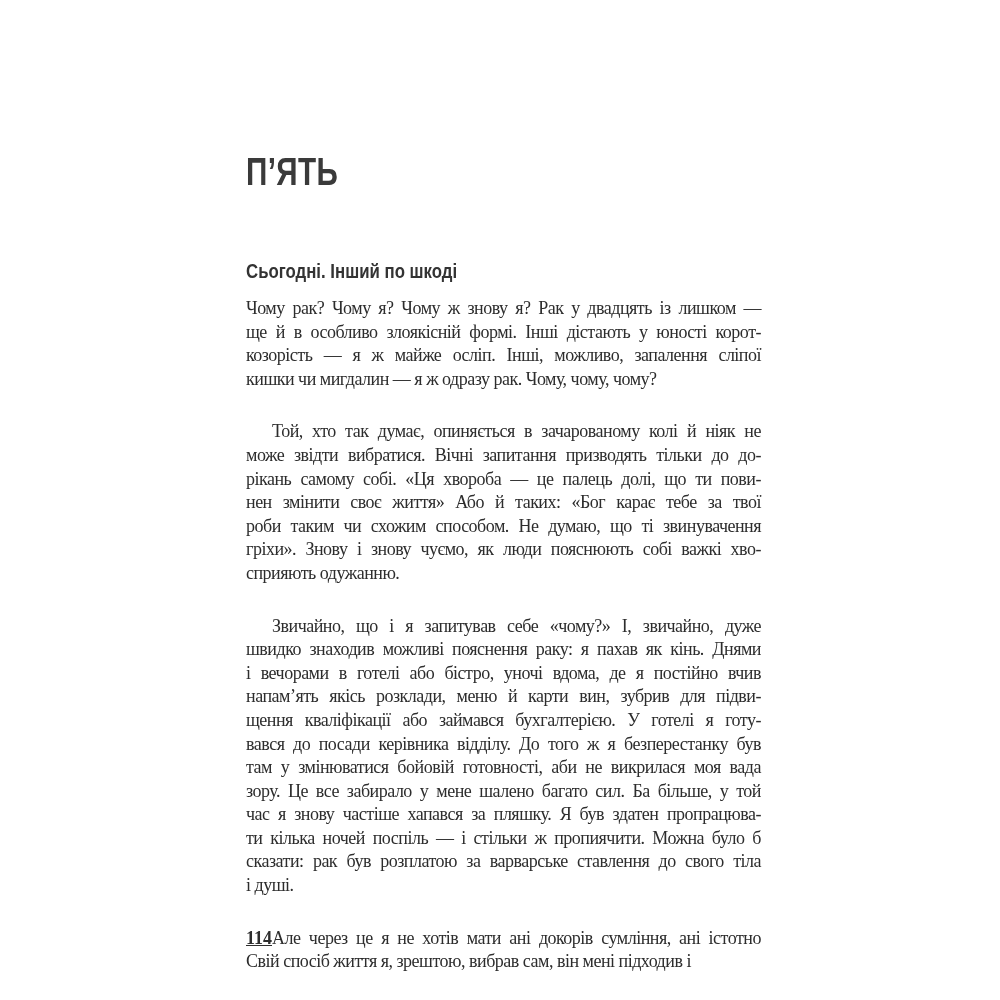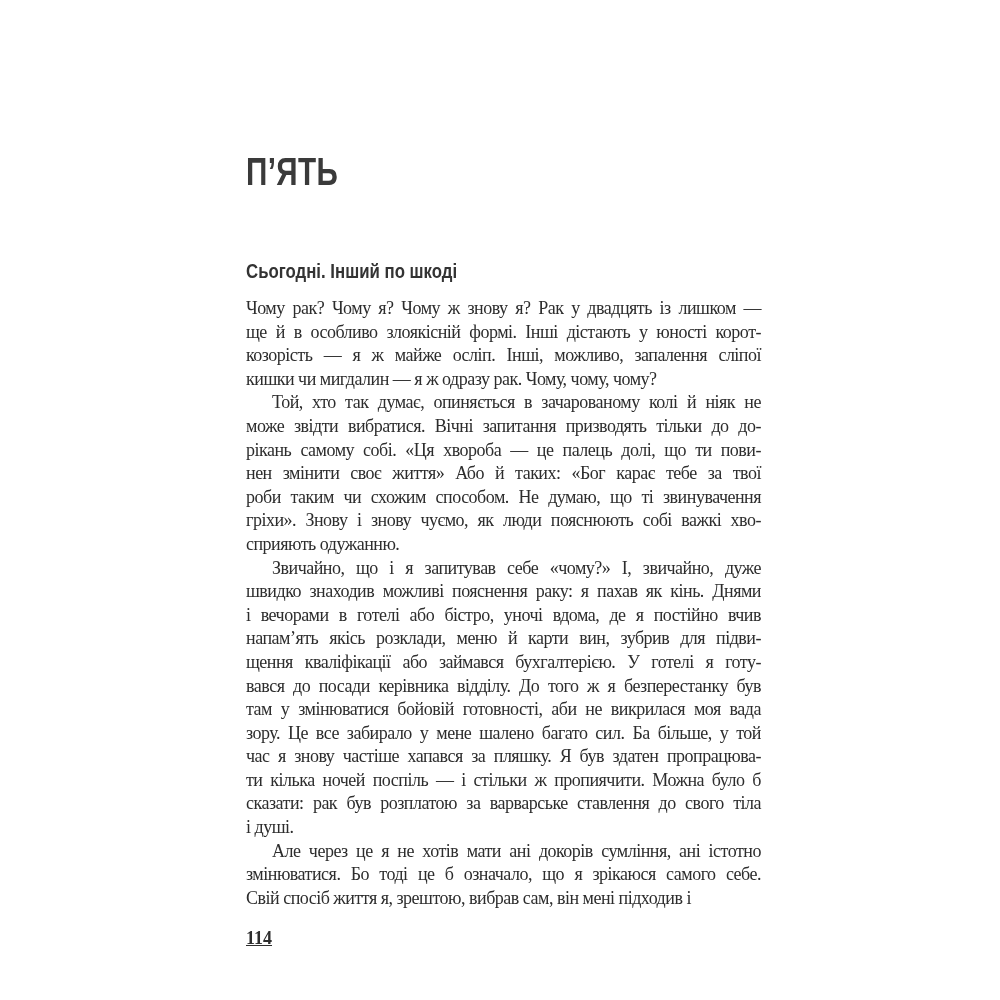--- a/index.html
+++ b/index.html
@@ -59,20 +59,21 @@
     text-align: justify;
     text-align-last: justify;
     white-space: normal;
   }
   .text-line.last {
     text-align: right;
     text-align-last: left;
   }
   .text-line.first-indent {
     padding-left: 26px;
+    margin-top: 29px;
   }
   .page-number {
     position: absolute;
     top: 928px;
     left: 246px;
     font-family: "Liberation Serif", serif;
     font-weight: 700;
     font-size: 18px;
     color: #2d2d2d;
     text-decoration: underline;
@@ -111,19 +112,18 @@
         <div class="text-line">вався до посади керівника відділу. До того ж я безперестанку був</div>
         <div class="text-line">там у змінюватися бойовій готовності, аби не викрилася моя вада</div>
         <div class="text-line">зору. Це все забирало у мене шалено багато сил. Ба більше, у той</div>
         <div class="text-line">час я знову частіше хапався за пляшку. Я був здатен пропрацюва-</div>
         <div class="text-line">ти кілька ночей поспіль — і стільки ж пропиячити. Можна було б</div>
         <div class="text-line">сказати: рак був розплатою за варварське ставлення до свого тіла</div>
         <div class="text-line last">і душі.</div>
       </div>
       <div class="paragraph">
         <div class="text-line first-indent">Але через це я не хотів мати ані докорів сумління, ані істотно</div>
-        <div class="text-line">змінюватися. Бо тоді це б означало, що я зрікаюся самого себе.</div>
         <div class="text-line last">Свій спосіб життя я, зрештою, вибрав сам, він мені підходив і</div>
       </div>
     </div>
 
   <div class="page-number">114</div>
 </div>
 
 </body></html>

